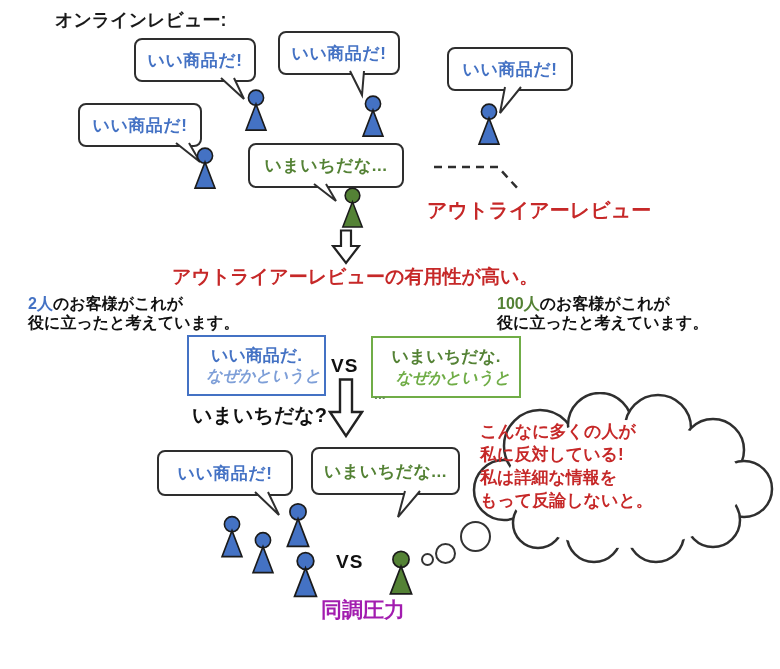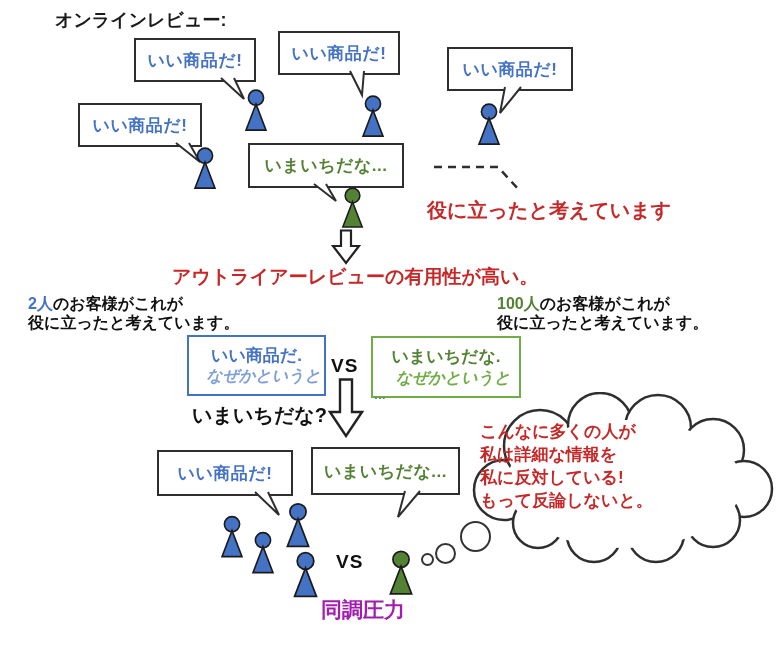--- a/index.html
+++ b/index.html
@@ -3,21 +3,21 @@
 <meta charset="utf-8">
 <style>
   html,body{margin:0;padding:0;background:#fff;}
   #canvas{
     position:relative;width:780px;height:669px;background:#fff;overflow:hidden;
     font-family:"Liberation Sans","DejaVu Sans",sans-serif;font-weight:bold;color:#1a1a1a;
   }
   .abs{position:absolute;}
   
   .bubble{
-    position:absolute;background:#fff;border:2px solid #2e2e2e;border-radius:0;
+    position:absolute;background:#fff;border:2px solid #2e2e2e;border-radius:8px;
     display:flex;align-items:center;justify-content:center;
     font-size:17px;font-weight:bold;letter-spacing:0.5px;
   }
   .bubble .tail{position:absolute;top:calc(100% - 2px);width:30px;height:28px;overflow:visible;}
   .tail path{fill:#fff;stroke:#2e2e2e;stroke-width:2;}
   .blue-text{color:#4472C4;}
   .green-text{color:#548235;}
   .red-text{color:#C62828;}
   
   .person{position:absolute;}
@@ -101,21 +101,21 @@
   <div class="person" style="left:337px;top:186px;width:31px;height:44px;">
     <svg viewBox="0 0 40 54">
         <circle cx="20" cy="11" r="9.5" fill="#548235" stroke="#1b1b1b" stroke-width="2"></circle>
         <path d="M20 19 L7.5 51.5 L32.5 51.5 Z" fill="#548235" stroke="#1b1b1b" stroke-width="2"></path>
       </svg>
   </div>
 
   <svg class="abs" style="left:432px;top:162px;" width="94" height="32">
     <polyline points="2,5 66,5 88,29" fill="none" stroke="#2e2e2e" stroke-width="2.5" stroke-dasharray="8 6"></polyline>
   </svg>
-  <div class="abs red-text" style="left:427px;top:197px;font-size:20px;">役に立ったと考えています</div>
+  <div class="abs red-text" style="left:427px;top:197px;font-size:20px;">アウトライアーレビュー</div>
 
   <svg class="abs" style="left:331px;top:229px;" width="30" height="36" viewBox="0 0 30 36">
     <path d="M10 1.5 H20 V17 H28 L15 34 L2 17 H10 Z" fill="#fff" stroke="#222" stroke-width="2.2" stroke-linejoin="miter"></path>
   </svg>
 
   <div class="abs red-text" style="left:172px;top:264px;font-size:19px;">アウトライアーレビューの有用性が高い。</div>
 
   <div class="note" style="left:28px;top:294px;">
     <span class="blue-text">2人</span><span>のお客様がこれが</span><br>
     <span>役に立ったと考えています。</span>
@@ -202,21 +202,21 @@
       <circle cx="292" cy="97" r="28"></circle>
       <circle cx="261" cy="128" r="27"></circle>
       <circle cx="204" cy="142" r="28"></circle>
       <circle cx="142" cy="143" r="27"></circle>
       <circle cx="86" cy="131" r="25"></circle>
     </g>
     <ellipse cx="172" cy="92" rx="118" ry="64" fill="#fff"></ellipse>
   </svg>
   <div class="cloud-text" style="left:480px;top:420px;width:270px;">
     <div>こんなに多くの人が</div>
+    <div>私に反対している!</div>
     <div>私は詳細な情報を</div>
-    <div>私に反対している!</div>
     <div>もって反論しないと。</div>
   </div>
 
   <div class="abs" style="left:321px;top:596px;font-size:21px;color:#a21caf;">同調圧力</div>
 
 
 </div>
 
 </body></html>

